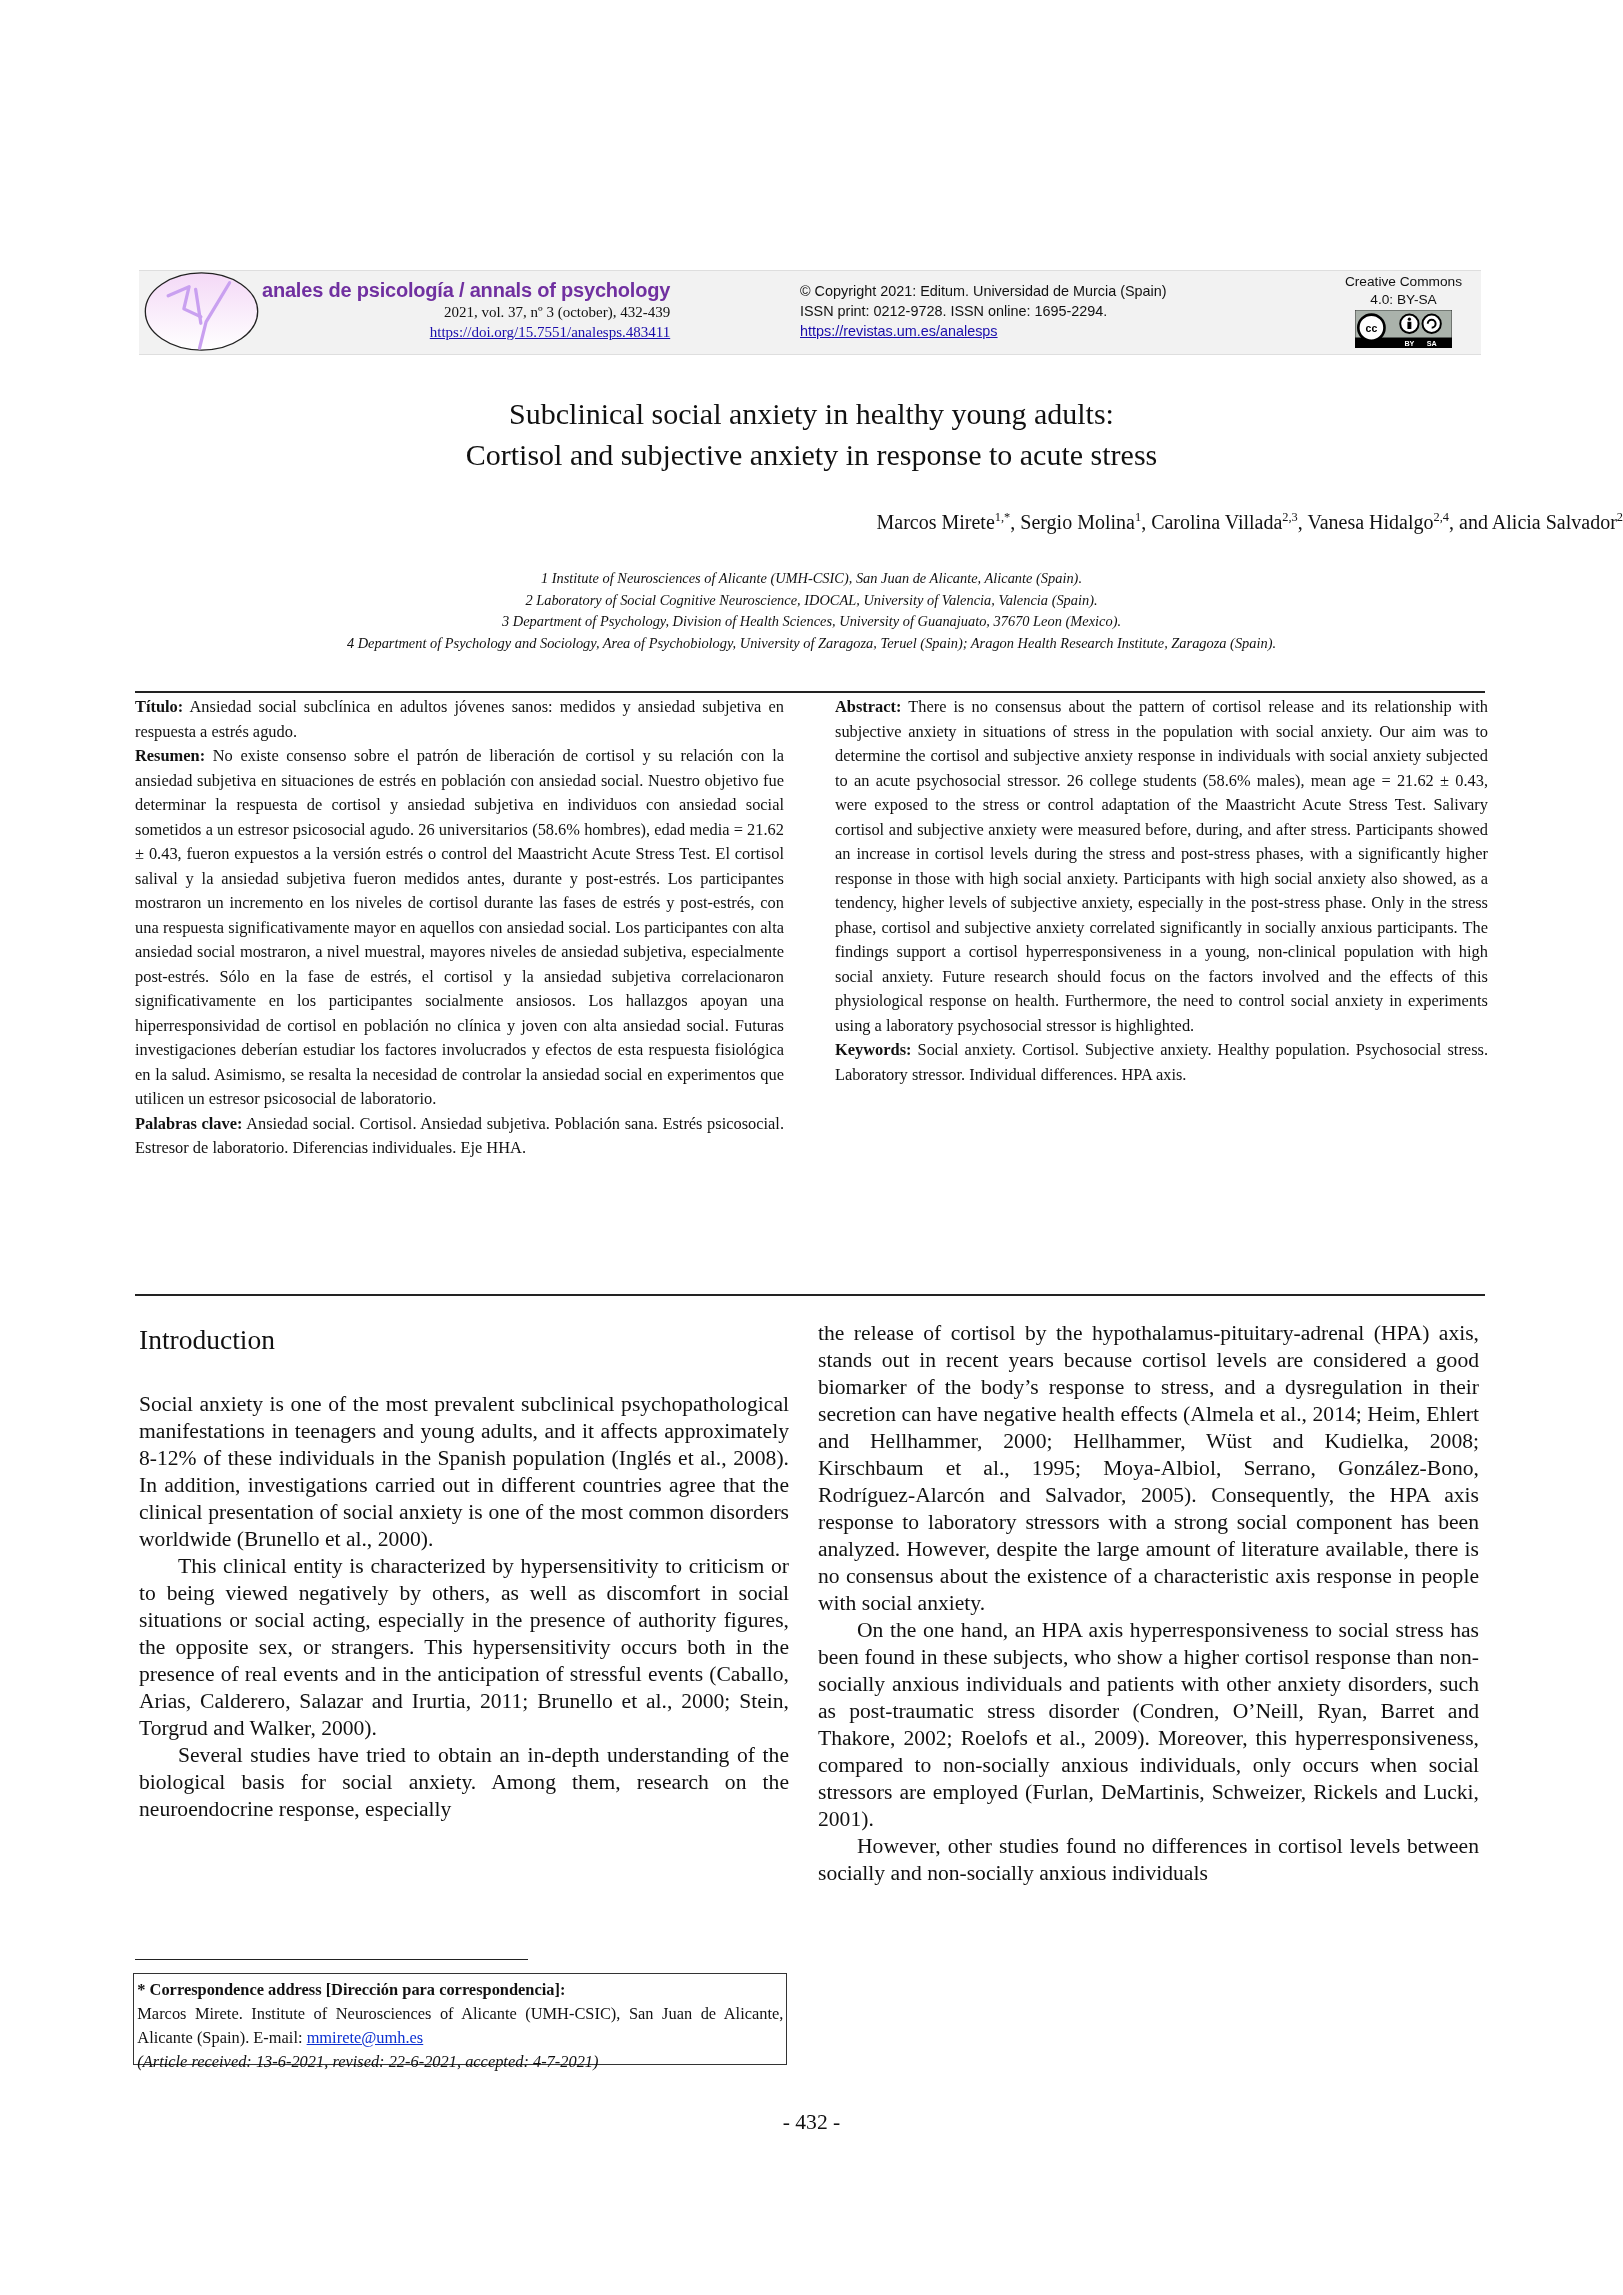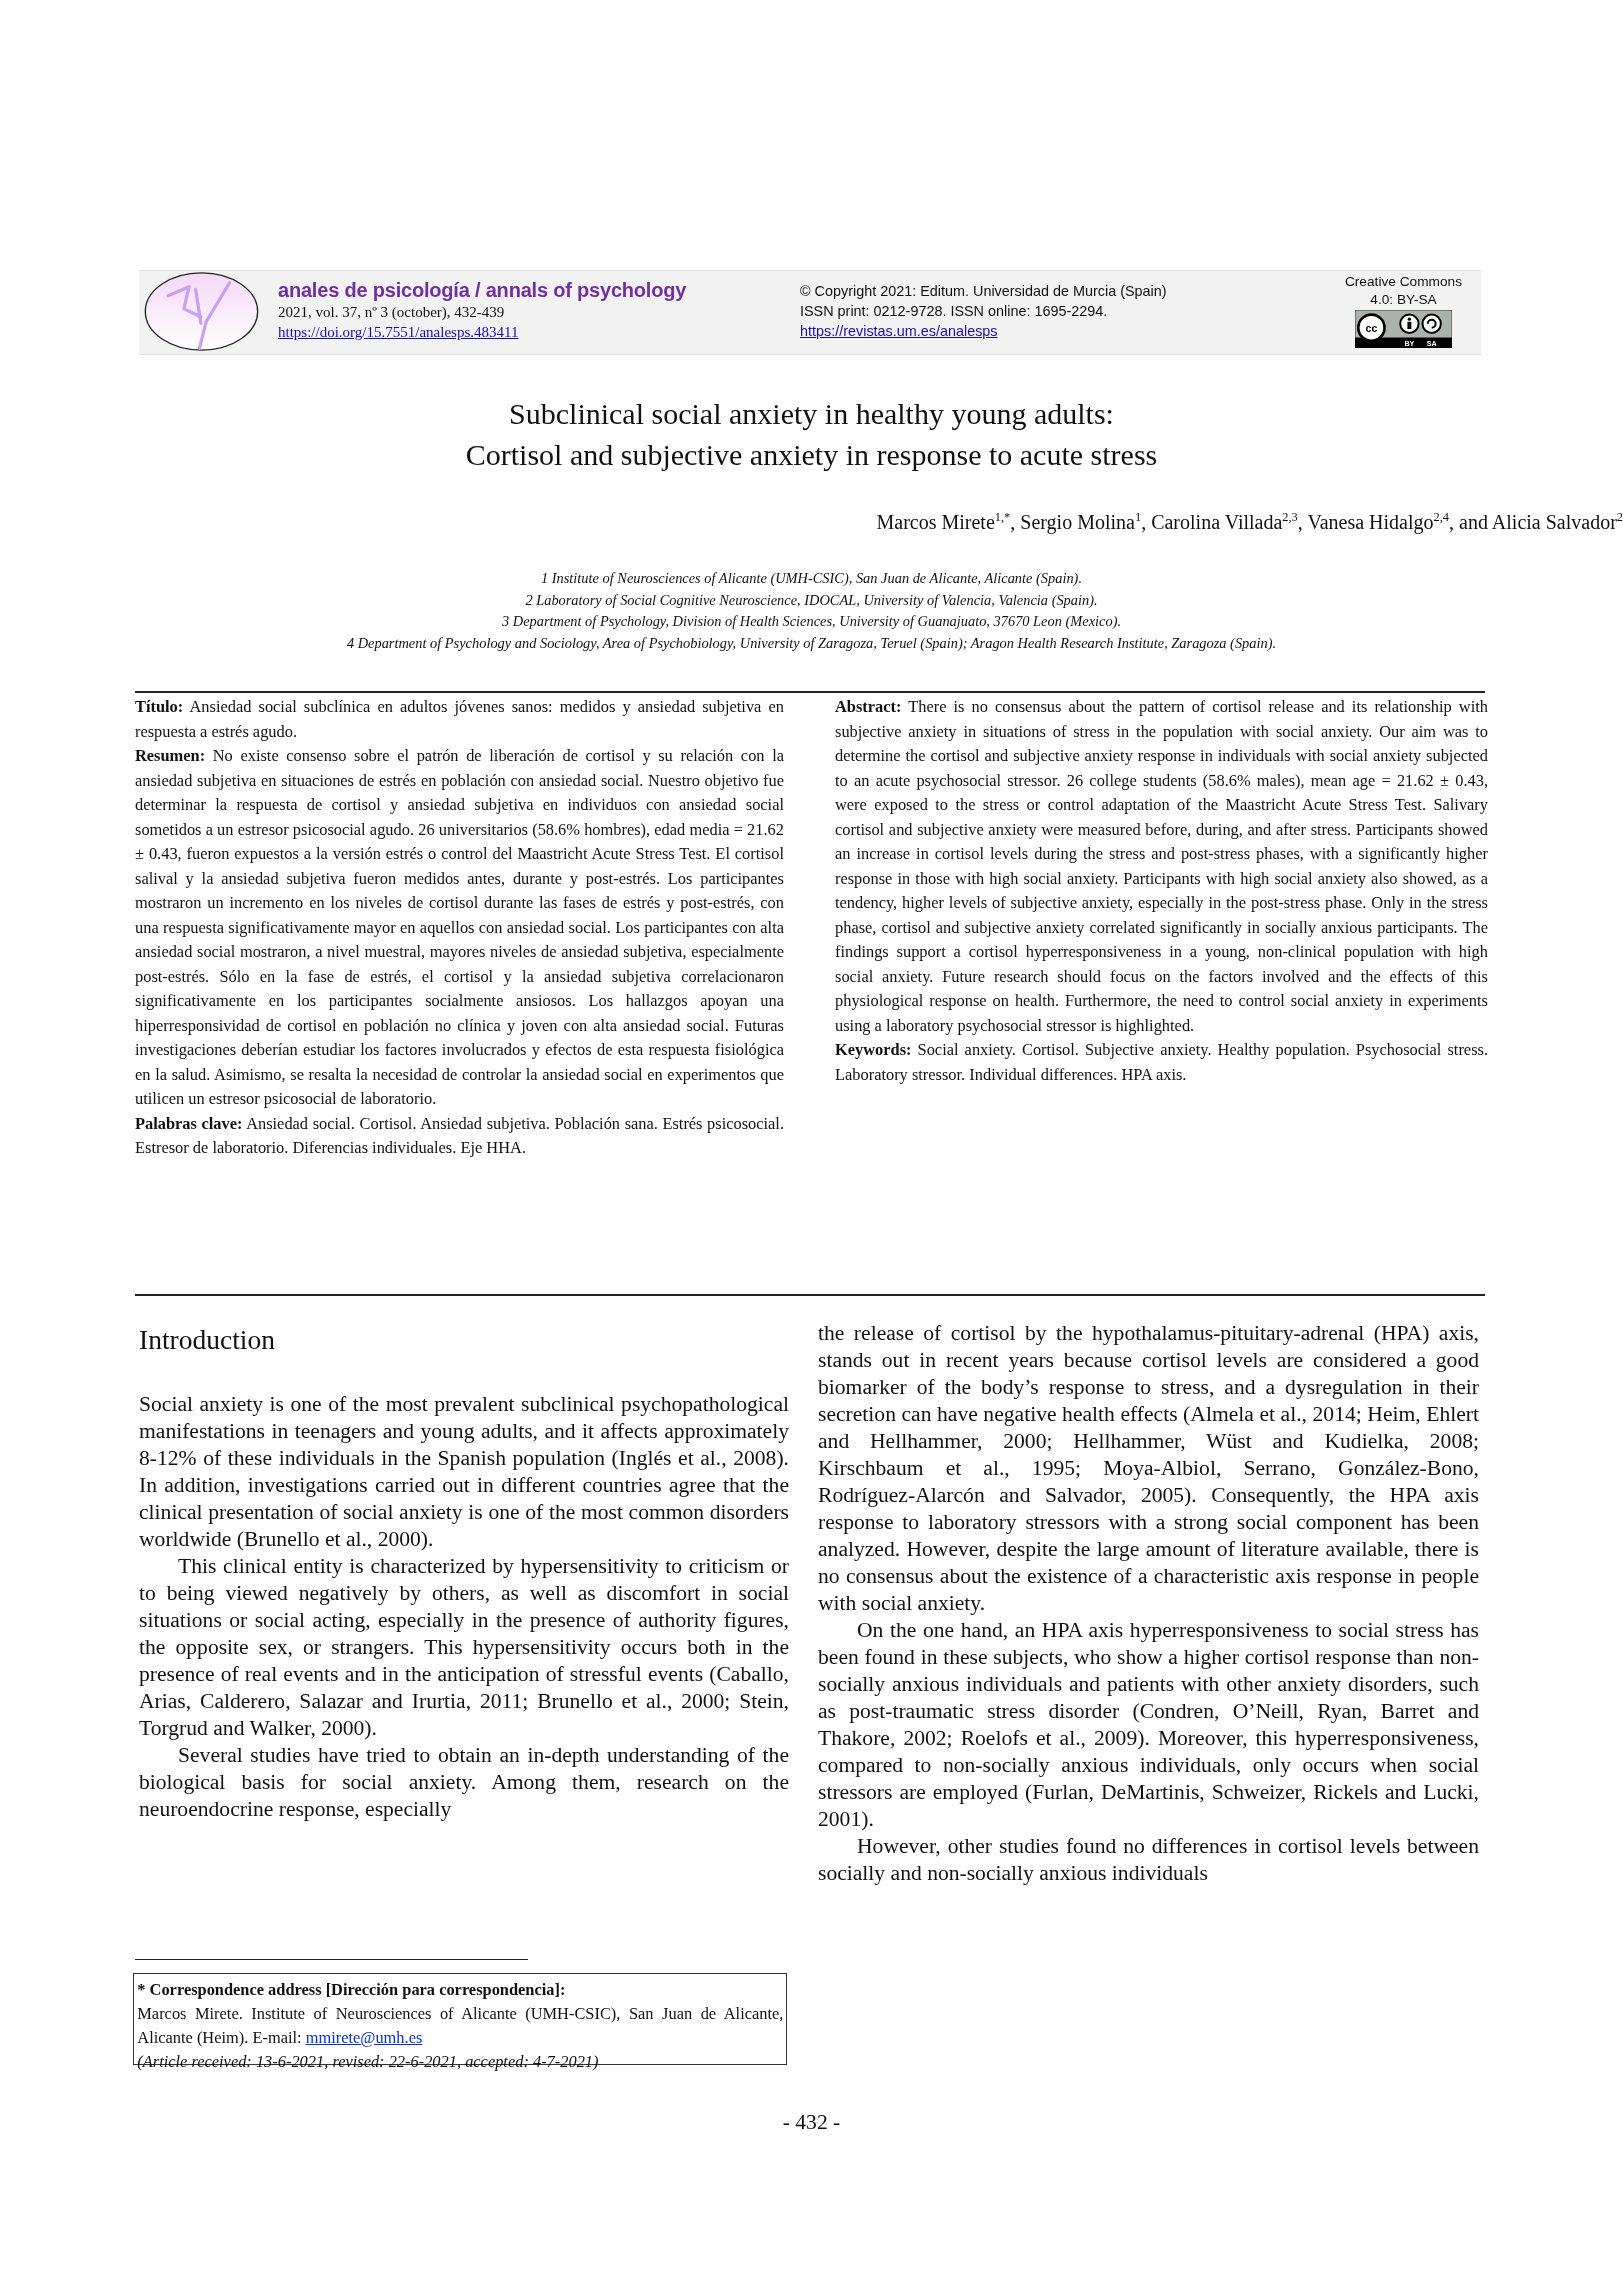--- a/index.html
+++ b/index.html
@@ -1,21 +1,21 @@
 <!DOCTYPE html>
 <html style="font-size:10.5px"><head>
 <meta charset="utf-8">
 <style>
   html, body { margin: 0; padding: 0; background: #ffffff; }
   body { width: 1623px; height: 2295px; position: relative; overflow: hidden; color: #111; }
 
   
   .header-band { position: absolute; left: 139px; top: 270px; width: 1342px; height: 83px; background: #f2f2f2; border-top: 0.7px solid #dedede; border-bottom: 0.7px solid #dedede; }
   .logo { position: absolute; left: 143px; top: 271px; width: 117px; height: 81px; }
-  .journal-block { position: absolute; left: 278px; top: 278px; }
+  .journal-block { position: absolute; left: 262px; top: 278px; text-align: right; }
   .journal-name { font-family: "Liberation Sans", sans-serif; font-weight: bold; color: #7030a0; font-size: 20px; line-height: 25px; letter-spacing: -0.2px; }
   .journal-meta { font-family: Liberation Serif, serif; font-size: 15px; line-height: 19.6px; color: #111; }
   .link { color: #1a0dab; text-decoration: underline; }
   .link-blue { color: #0b2fd1; text-decoration: underline; }
   .copyright-block { position: absolute; left: 800px; top: 281px; font-family: "Liberation Sans", sans-serif; font-size: 14.4px; line-height: 20px; color: #111; }
   .cc-block { position: absolute; left: 1335px; top: 273px; width: 137px; text-align: center; font-family: "Liberation Sans", sans-serif; font-size: 13.7px; line-height: 17.7px; }
   .cc-badge { display: block; margin: 1.3px auto 0; width: 97px; height: 38px; }
 
   
   .title { position: absolute; left: 0; width: 1623px; top: 393px; text-align: center; font-family: "Liberation Serif", serif; font-size: 30px; line-height: 41px; color: #111; }
@@ -141,18 +141,18 @@
 
 <div class="body-col right">
   <p>the release of cortisol by the hypothalamus-pituitary-adrenal (HPA) axis, stands out in recent years because cortisol levels are considered a good biomarker of the body’s response to stress, and a dysregulation in their secretion can have negative health effects (Almela et al., 2014; Heim, Ehlert and Hellhammer, 2000; Hellhammer, Wüst and Kudielka, 2008; Kirschbaum et al., 1995; Moya-Albiol, Serrano, González-Bono, Rodríguez-Alarcón and Salvador, 2005). Consequently, the HPA axis response to laboratory stressors with a strong social component has been analyzed. However, despite the large amount of literature available, there is no consensus about the existence of a characteristic axis response in people with social anxiety.</p>
   <p class="indent">On the one hand, an HPA axis hyperresponsiveness to social stress has been found in these subjects, who show a higher cortisol response than non-socially anxious individuals and patients with other anxiety disorders, such as post-traumatic stress disorder (Condren, O’Neill, Ryan, Barret and Thakore, 2002; Roelofs et al., 2009). Moreover, this hyperresponsiveness, compared to non-socially anxious individuals, only occurs when social stressors are employed (Furlan, DeMartinis, Schweizer, Rickels and Lucki, 2001).</p>
   <p class="indent">However, other studies found no differences in cortisol levels between socially and non-socially anxious individuals</p>
 </div>
 
 <div class="footnote-rule"></div>
 <div class="corr-box">
   <div class="head">* Correspondence address [Dirección para correspondencia]:</div>
-  <div><span>Marcos Mirete. Institute of Neurosciences of Alicante (UMH-CSIC), San Juan de Alicante, Alicante (Heim). E-mail: </span><a class="link-blue">mmirete@umh.es</a></div>
+  <div><span>Marcos Mirete. Institute of Neurosciences of Alicante (UMH-CSIC), San Juan de Alicante, Alicante (Spain). E-mail: </span><a class="link-blue">mmirete@umh.es</a></div>
   <div class="dates">(Article received: 13-6-2021, revised: 22-6-2021, accepted: 4-7-2021)</div>
 </div>
 
 <div class="page-number">- 432 -</div>
 
 
 </body></html>

